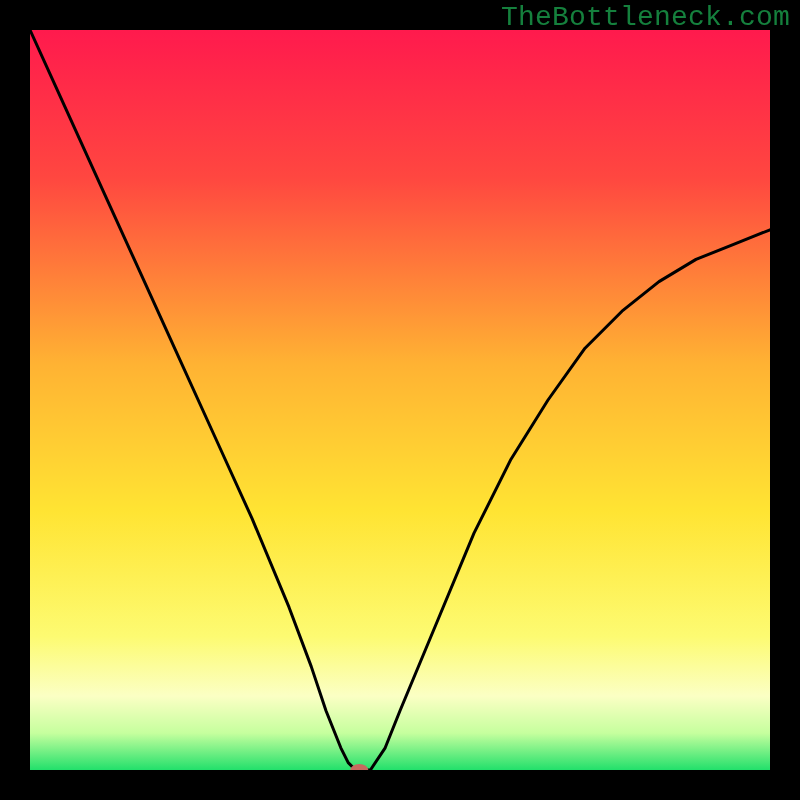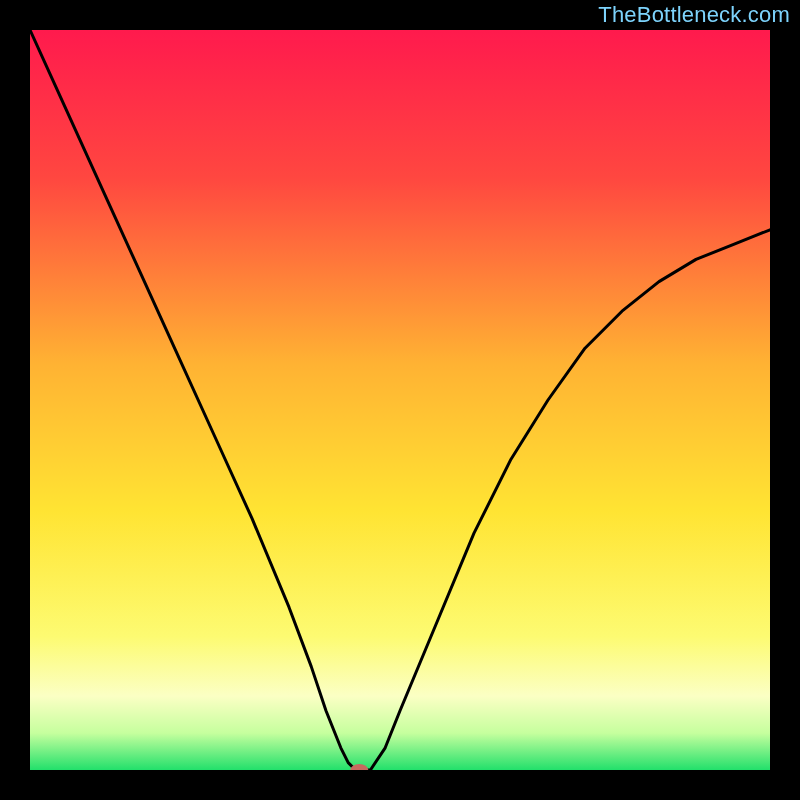--- a/index.html
+++ b/index.html
@@ -14,25 +14,26 @@
   .outer {
     width: 800px;
     height: 800px;
     background: #000;
     position: relative;
   }
   .watermark {
     position: absolute;
     top: 2px;
     right: 10px;
-    color: #7dd3fc;
-    font-size: 22px;
+    color: #15803d;
+    font-size: 28px;
     font-weight: 500;
     letter-spacing: 0.2px;
     z-index: 5;
+    font-family: Liberation Mono, monospace;
   }
   svg.plot {
     position: absolute;
     left: 30px;
     top: 30px;
     width: 740px;
     height: 740px;
   }
 </style>
 </head>

